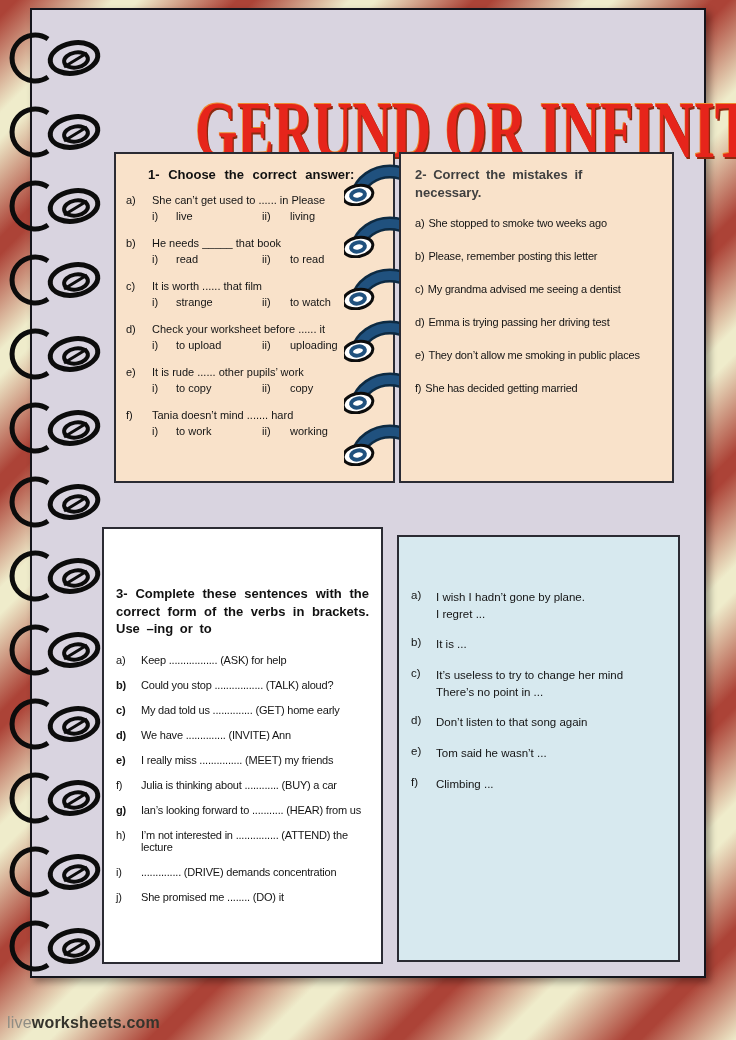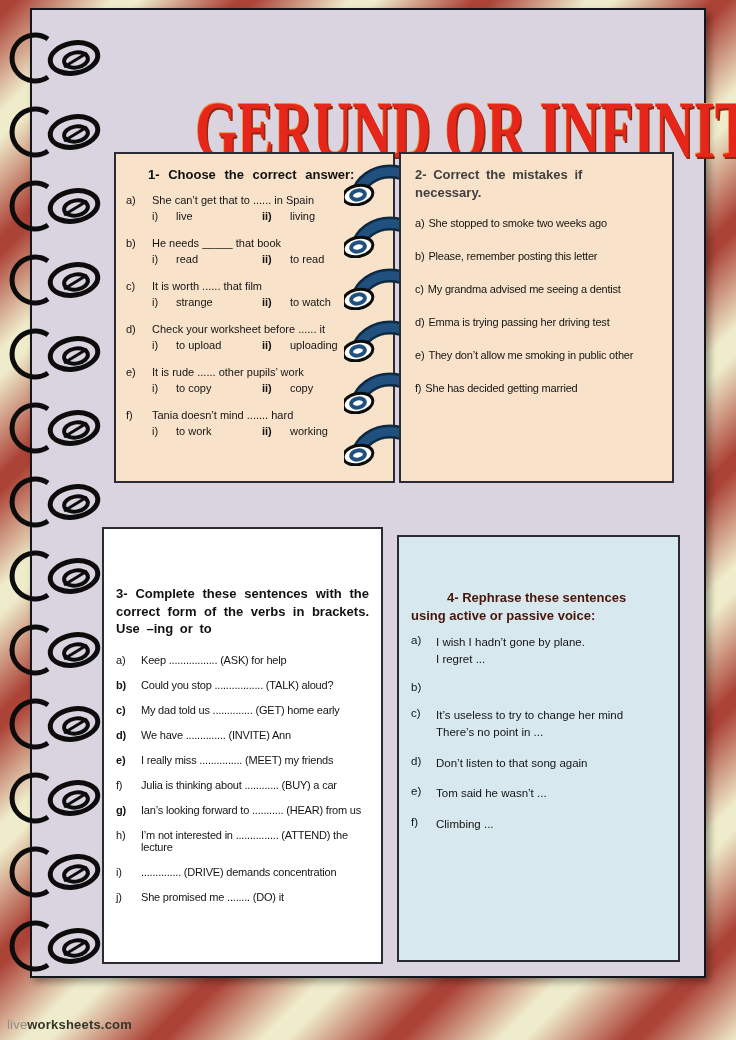--- a/index.html
+++ b/index.html
@@ -29,21 +29,21 @@
   .s3 .sec-title{text-align:justify;text-align-last:left;word-spacing:3px;margin-bottom:16px;}
   .s4 .sec-title{color:#4a1408;text-indent:36px;width:246px;margin-bottom:10px;}
   
   .s1 .q{margin-bottom:15px;font-size:11px;}
   .qline{display:flex;}
   .s1 .ltr{flex:none;width:26px;}
   .qtxt{flex:1;}
   .opts{display:flex;margin-top:4px;padding-left:26px;}
   .opts .o1l{flex:none;width:24px;}
   .opts .o1{flex:none;width:86px;}
-  .opts .o2l{flex:none;width:28px;font-weight:bold;}
+  .opts .o2l{flex:none;width:28px;}
   
   .s2 .item{display:flex;font-size:11px;margin-bottom:21px;letter-spacing:-.2px;}
   .s2 .ltr{flex:none;margin-right:4px;}
   
   .s3 .item{display:flex;font-size:11px;margin-bottom:13px;letter-spacing:-.2px;}
   .s3 .ltr{flex:none;width:25px;}
   .s3 .bold .ltr{font-weight:700;}
   
   .s4 .item{display:flex;font-size:11.5px;margin-bottom:14px;}
   .s4 .ltr{flex:none;width:25px;}
@@ -51,21 +51,21 @@
   
   .left-rings{position:absolute;left:-28px;top:18px;display:flex;flex-direction:column;gap:13px;}
   
   .mid-spiral{position:absolute;left:312px;top:136px;display:flex;flex-direction:column;}
   .mid-spiral svg{margin-bottom:-8px;}
   
   .top-spiral{position:absolute;display:flex;justify-content:space-between;}
   .spiral3{left:78px;top:480px;width:266px;}
   .spiral4{left:373px;top:486px;width:264px;}
   
-  .footer{position:absolute;left:7px;bottom:8px;font-size:13px;letter-spacing:.2px;}
+  .footer{position:absolute;left:7px;bottom:8px;font-size:16px;letter-spacing:.2px;}
   .brand-light{color:#8f8d84;}
   .brand-bold{color:#35342c;font-weight:700;}
 </style>
 </head>
 <body>
 
 <div class="stage">
   <div class="bg"></div>
 
   <div class="paper">
@@ -168,21 +168,21 @@
       <h1 class="title">GERUND OR INFINITIVE ?</h1>
     </div>
 
     <section class="box box1 s1">
       <div class="sec-title">1- Choose the correct answer:</div>
       <div>
 
           <div class="q">
             <div class="qline">
               <span class="ltr">a)</span>
-              <span class="qtxt">She can’t get that to ...... in Spain</span>
+              <span class="qtxt">She can’t get used to ...... in Please</span>
             </div>
             <div class="opts">
               <span class="o1l">i)</span>
               <span class="o1">live</span>
               <span class="o2l">ii)</span>
               <span class="o2">living</span>
             </div>
           </div>
 
           <div class="q">
@@ -352,21 +352,21 @@
             <span class="txt">My grandma advised me seeing a dentist</span>
           </div>
 
           <div class="item">
             <span class="ltr">d)</span>
             <span class="txt">Emma is trying passing her driving test</span>
           </div>
 
           <div class="item">
             <span class="ltr">e)</span>
-            <span class="txt">They don’t allow me smoking in public other</span>
+            <span class="txt">They don’t allow me smoking in public places</span>
           </div>
 
           <div class="item">
             <span class="ltr">f)</span>
             <span class="txt">She has decided getting married</span>
           </div>
         </div>
     </section>
 
     <div class="top-spiral spiral3">
@@ -553,34 +553,34 @@
         <svg width="33" height="88" viewBox="0 0 33 88">
           <path d="M 24.5 48.5 A 13 25 0 1 1 13.6 52.2" fill="none" stroke="#111111" stroke-width="2.3"></path>
           <path d="M 24.5 48.5 C 24 55, 21 60, 18 63" fill="none" stroke="#111111" stroke-width="2.3"></path>
           <ellipse cx="15" cy="70" rx="10" ry="13" fill="#ffffff" stroke="#0c0c0c" stroke-width="2.5"></ellipse>
           <ellipse cx="15" cy="71" rx="5" ry="7" fill="none" stroke="#0c0c0c" stroke-width="2"></ellipse>
           <path d="M10 71 h10" stroke="#0c0c0c" stroke-width="2"></path>
         </svg>
       </div>
 
     <section class="box box4 s4">
-      <div class="sec-title">4- Rephrase these sentences using active or passive voice:</div>
       <div>
 
           <div class="item">
             <span class="ltr">a)</span>
             <span class="lines">
               <div class="line1">I wish I hadn’t gone by plane.</div>
               <div class="line2">I regret ...</div>
             </span>
           </div>
 
           <div class="item">
             <span class="ltr">b)</span>
             <span class="lines">
+              <div class="line2">It is ...</div>
             </span>
           </div>
 
           <div class="item">
             <span class="ltr">c)</span>
             <span class="lines">
               <div class="line1">It’s useless to try to change her mind</div>
               <div class="line2">There’s no point in ...</div>
             </span>
           </div>

